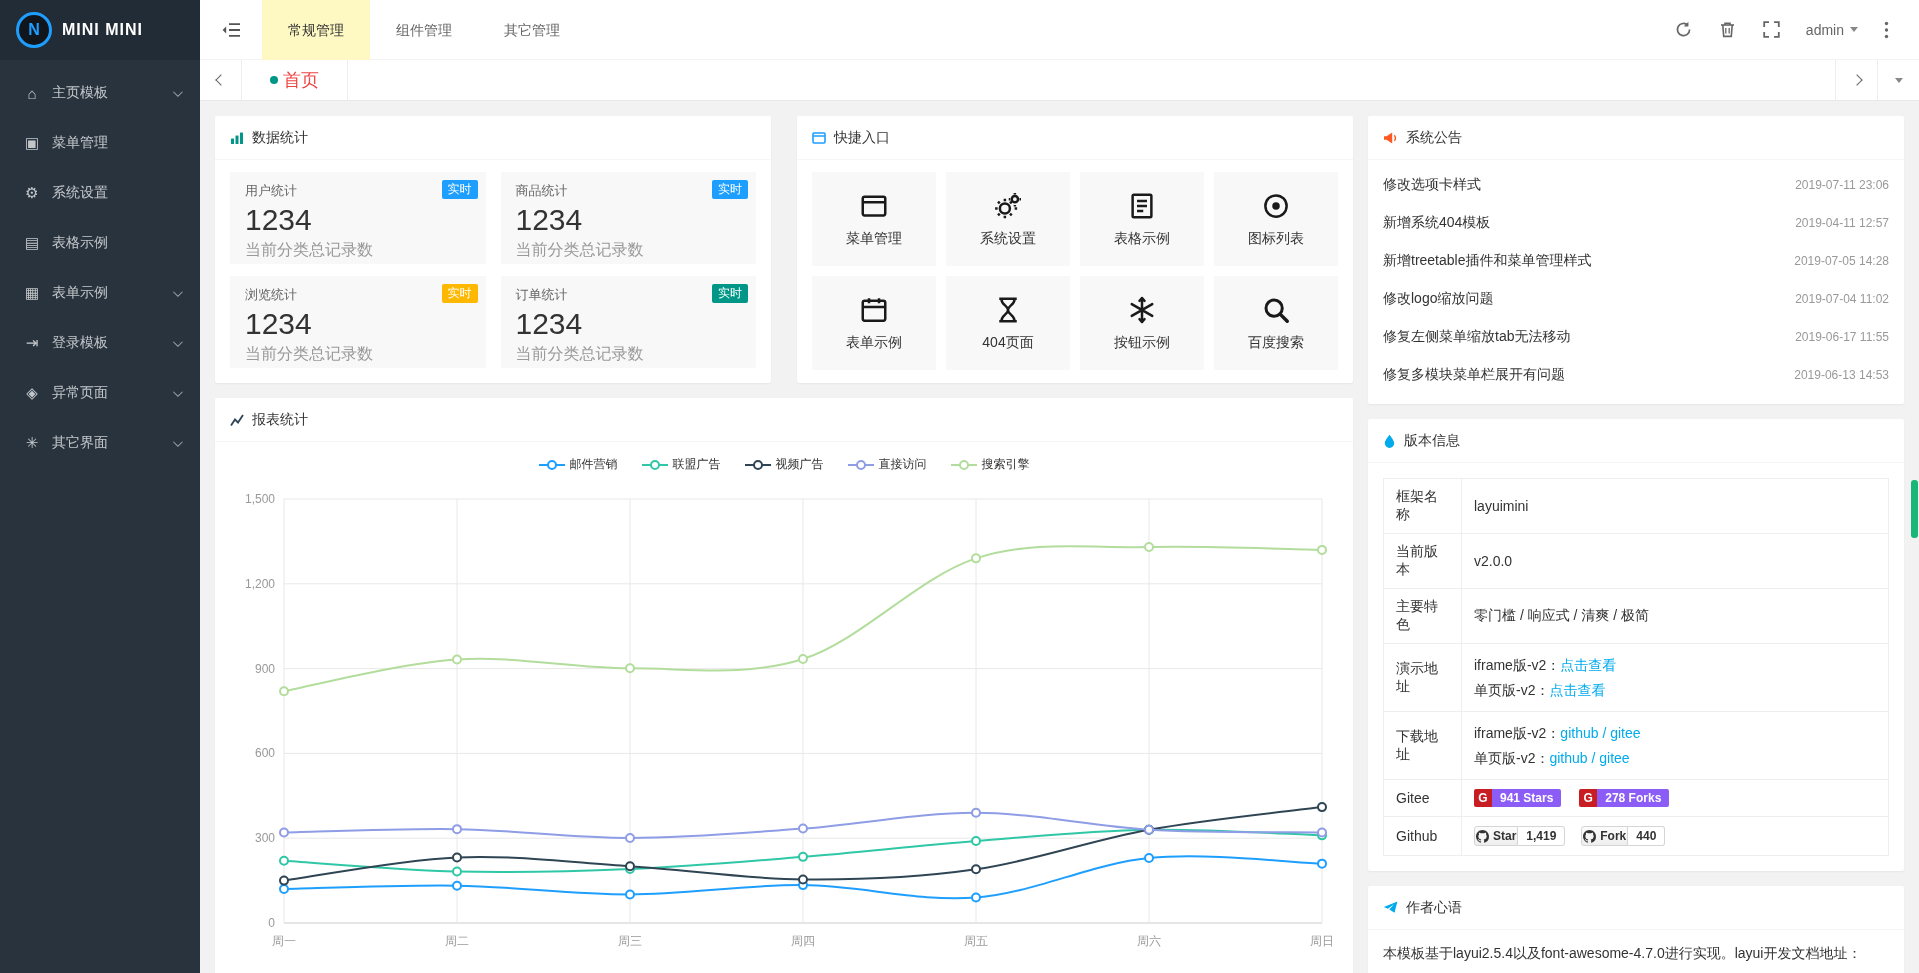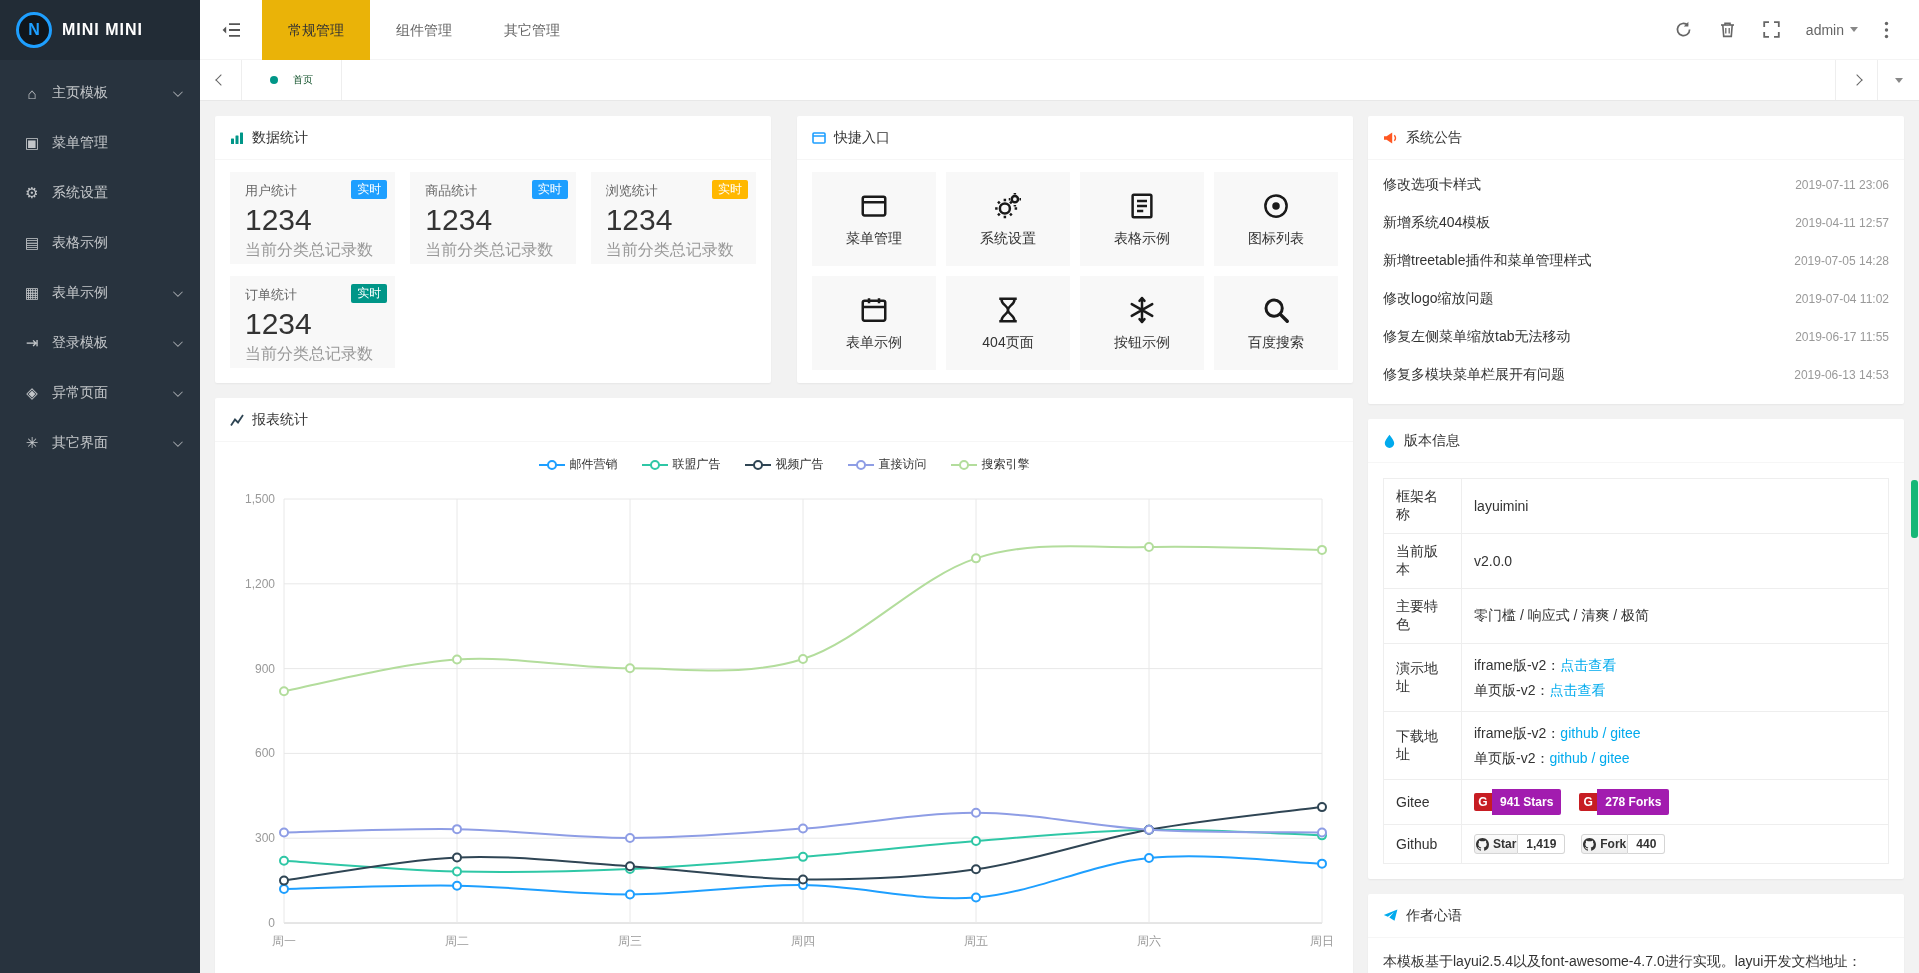--- a/index.html
+++ b/index.html
@@ -17,50 +17,50 @@
   .side-item{height:50px;display:flex;align-items:center;padding:0 20px;color:rgba(255,255,255,.72);font-size:14px;cursor:pointer;}
   .side-icon{width:24px;margin-right:8px;font-size:15px;text-align:center;flex:none;}
   .side-label{flex:1;white-space:nowrap;}
   .chev{width:7px;height:7px;border-right:1.5px solid rgba(255,255,255,.55);border-bottom:1.5px solid rgba(255,255,255,.55);transform:rotate(45deg) translateY(-2px);flex:none;}
 
   
   .topbar{position:absolute;left:200px;right:0;top:0;height:60px;background:#fff;display:flex;align-items:center;border-bottom:1px solid #f4f4f4;}
   .toggle{width:62px;height:60px;display:flex;align-items:center;justify-content:center;cursor:pointer;}
   .htabs{display:flex;height:60px;}
   .htab{padding:0 26px;line-height:60px;font-size:14px;color:#666;cursor:pointer;white-space:nowrap;}
-  .htab.active{background:#eab308;color:#333;text-align:center;}
+  .htab.active{background:#fef9c3;color:#333;text-align:center;}
   .topbar-right{margin-left:auto;display:flex;align-items:center;padding-right:16px;}
   .hicon{padding:0 14px;display:flex;align-items:center;cursor:pointer;}
   .user{display:flex;align-items:center;color:#666;font-size:14px;cursor:pointer;padding:0 12px;white-space:nowrap;}
   .caret{display:inline-block;width:0;height:0;border:4px solid transparent;border-top:5px solid #888;margin-left:6px;transform:translateY(2px);}
 
   
   .tabbar{position:absolute;left:200px;right:0;top:60px;height:41px;background:#fff;border-bottom:1px solid #e8e8e8;display:flex;align-items:stretch;}
   .tb-btn{width:42px;display:flex;align-items:center;justify-content:center;color:#666;cursor:pointer;}
   .tb-btn.left{border-right:1px solid #eee;}
   .tb-right{margin-left:auto;display:flex;}
   .tb-right .tb-btn{border-left:1px solid #eee;}
   .tb-chev{width:8px;height:8px;border-left:1.5px solid #666;border-bottom:1.5px solid #666;}
   .tb-chev.l{transform:rotate(45deg);}
   .tb-chev.r{transform:rotate(225deg);}
-  .tb-tab{display:flex;align-items:center;gap:15px;padding:0 28px;font-size:10px;color:#14532d;border-right:1px solid #eee;cursor:pointer;}
+  .tb-tab{display:flex;align-items:center;gap:5px;padding:0 28px;font-size:18px;color:#ef4444;border-right:1px solid #eee;cursor:pointer;}
   .dot{width:8px;height:8px;border-radius:50%;background:#009688;flex:none;}
 
   
   .content{position:absolute;left:200px;right:0;top:101px;bottom:0;background:#f2f2f2;padding:15px;overflow:hidden;}
   .cols{display:flex;gap:15px;align-items:flex-start;}
   .col-main{width:1138px;flex:none;}
   .col-side{flex:1;min-width:0;display:flex;flex-direction:column;gap:15px;}
   .row-top{display:flex;gap:26px;}
   .row-top .card{flex:1;height:267px;overflow:hidden;}
   .card{background:#fff;border-radius:2px;box-shadow:0 1px 2px rgba(0,0,0,.05);}
   .card-head{height:44px;display:flex;align-items:center;gap:8px;padding:0 15px;border-bottom:1px solid #f6f6f6;font-size:14px;color:#333;}
   .card-icon{display:flex;align-items:center;}
 
-  #stats-grid{display:grid;grid-template-columns:1fr 1fr 1fr;gap:12px 15px;padding:12px 15px 15px;}
+  #stats-grid{display:grid;grid-template-columns:1fr 1fr;gap:12px 15px;padding:12px 15px 15px;}
   .stat-box{position:relative;background:#f8f8f8;padding:10px 15px;height:92px;}
   .stat-name{font-size:13px;color:#666;}
   .stat-value{font-size:30px;color:#333;margin-top:2px;line-height:1.2;}
   .stat-desc{font-size:16px;color:#999;margin-top:2px;}
   .stat-badge{position:absolute;top:8px;right:8px;color:#fff;font-size:12px;padding:1px 6px;border-radius:2px;}
 
   #quick-grid{display:grid;grid-template-columns:repeat(4,1fr);gap:10px;padding:12px 15px 15px;}
   .quick-item{background:#f8f8f8;height:94px;display:flex;flex-direction:column;align-items:center;justify-content:center;gap:8px;cursor:pointer;}
   .qicon{display:flex;align-items:center;justify-content:center;height:32px;}
   .qlabel{font-size:14px;color:#333;}
@@ -78,21 +78,21 @@
 
   .version-body{padding:15px;}
   .vtable{width:100%;border-collapse:collapse;}
   .vtable td{border:1px solid #eee;padding:9px 12px;font-size:14px;color:#333;vertical-align:middle;}
   .vtable td.vl{width:78px;}
   .vline{line-height:1.75;}
   .link{color:#01AAED;cursor:pointer;text-decoration:none;}
   .sep{color:#01AAED;}
   .gitee-badge{display:inline-flex;align-items:center;margin-right:14px;cursor:pointer;vertical-align:middle;}
   .gee{background:#c71d23;color:#fff;width:18px;height:18px;display:inline-flex;align-items:center;justify-content:center;font-size:12px;font-weight:bold;border-radius:2px 0 0 2px;flex:none;}
-  .gtxt{background:#a21caf;color:#fff;font-size:12px;font-weight:bold;padding:0 8px;height:26px;display:inline-flex;align-items:center;border-radius:0 2px 2px 0;white-space:nowrap;}
+  .gtxt{background:#8b5cf6;color:#fff;font-size:12px;font-weight:bold;padding:0 8px;height:18px;display:inline-flex;align-items:center;border-radius:0 2px 2px 0;white-space:nowrap;}
   .gh-group{display:inline-flex;align-items:center;margin-right:12px;cursor:pointer;vertical-align:middle;}
   .gh-btn{display:inline-flex;align-items:center;gap:4px;border:1px solid #d5d5d5;background:linear-gradient(#fcfcfc,#eee);padding:2px 1px;font-size:12px;font-weight:bold;color:#333;border-radius:3px 0 0 3px;white-space:nowrap;}
   .gh-count{border:1px solid #d5d5d5;border-left:none;background:#fff;padding:2px 8px;font-size:12px;font-weight:bold;color:#333;border-radius:0 3px 3px 0;}
 
   .author-body{padding:8px 15px 15px;font-size:14px;color:#333;line-height:2.15;}
 
   .page-scrollbar{position:absolute;top:0;right:0;bottom:0;width:9px;z-index:20;}
   .page-thumb{position:absolute;right:1px;top:480px;width:7px;height:58px;border-radius:3px;background:#16b777;cursor:pointer;}
 </style>
 </head>

